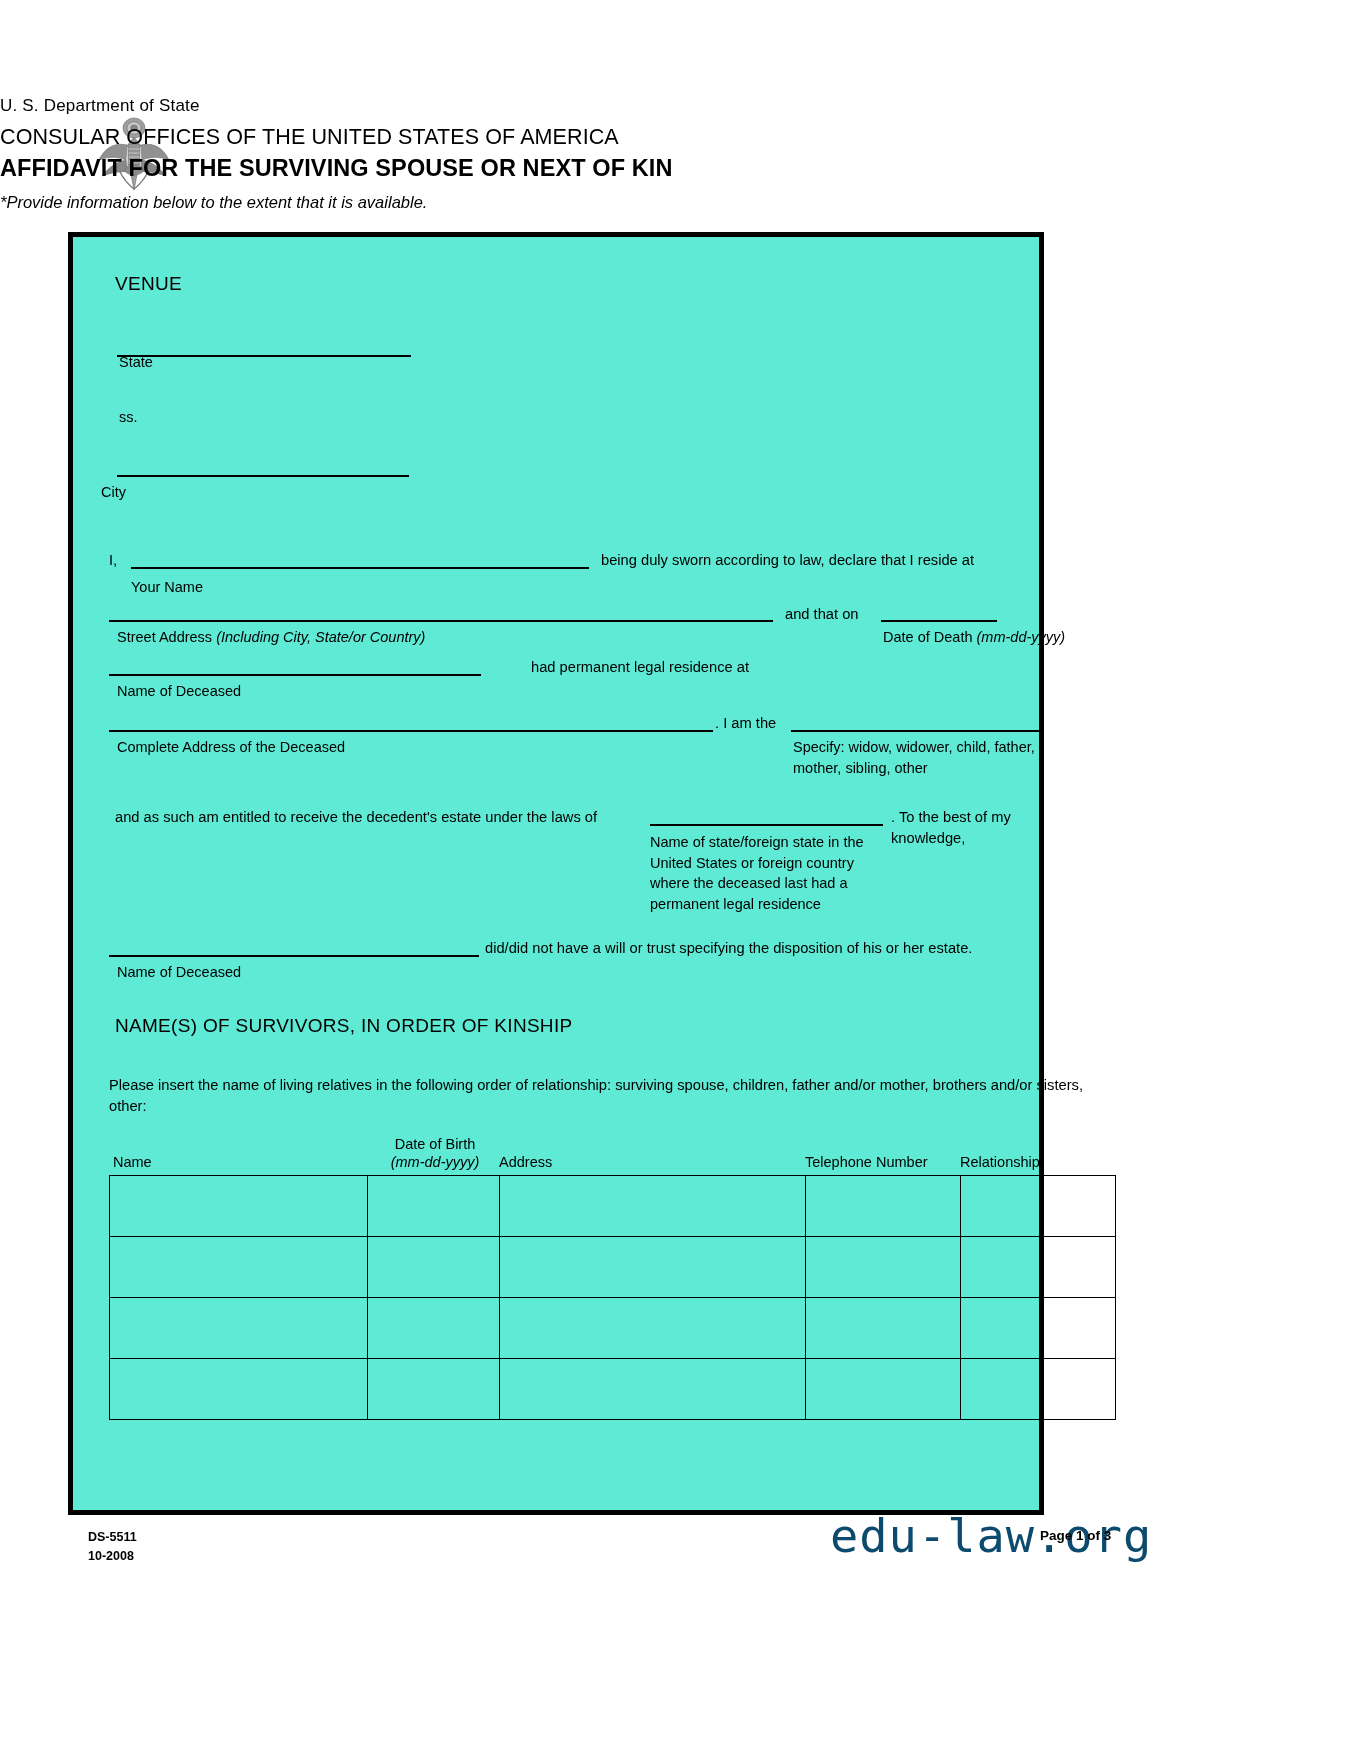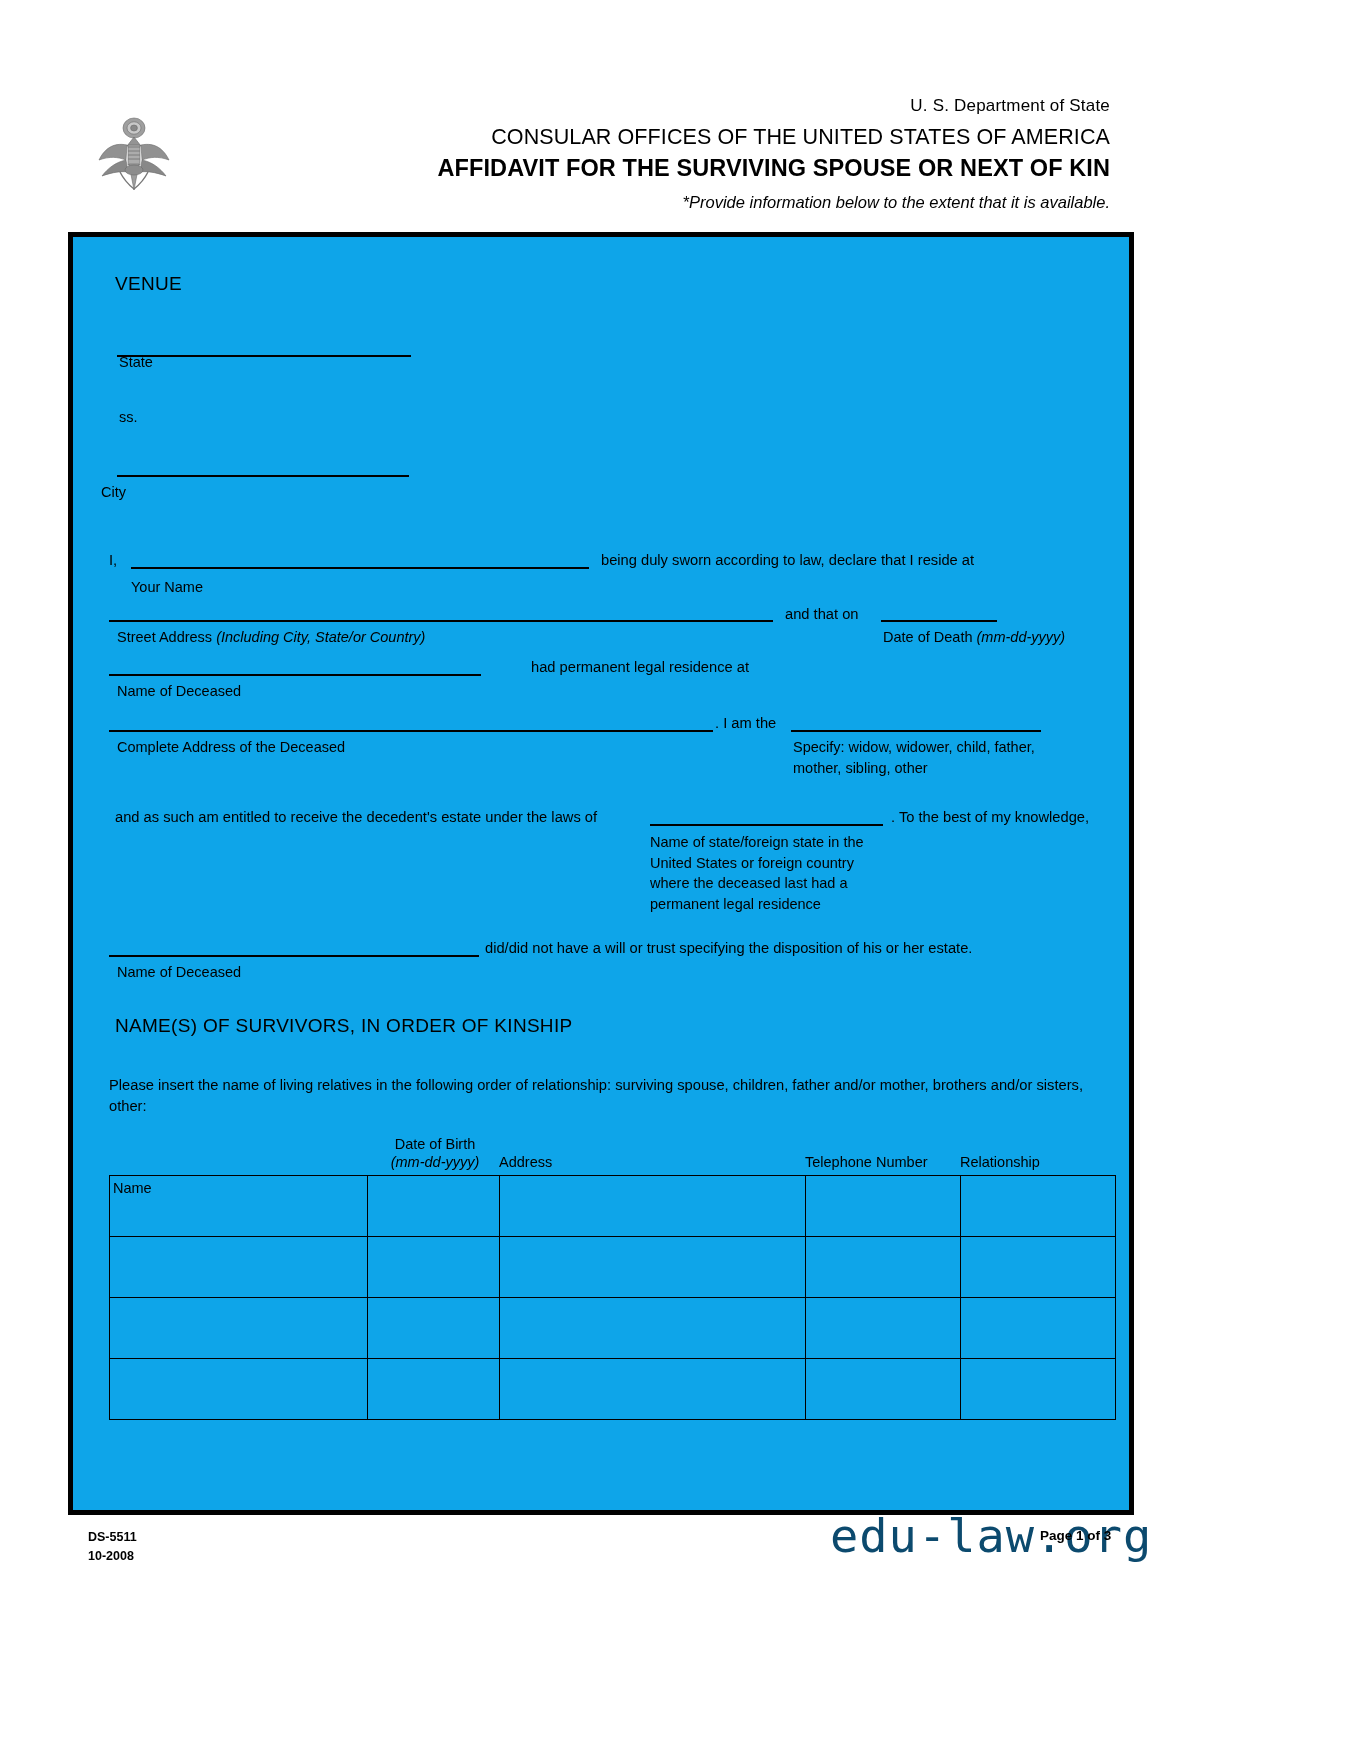--- a/index.html
+++ b/index.html
@@ -18,21 +18,21 @@
     background: #ffffff;
     overflow: hidden;
   }
 
   
   .header {
     position: absolute;
     left: 0;
     top: 96px;
     width: 1110px;
-    text-align: right;
+    text-align: left;
   }
   .hdr-line1 {
     font-size: 17px;
     letter-spacing: 0.2px;
     margin-bottom: 9px;
   }
   .hdr-line2 {
     font-size: 21.5px;
     letter-spacing: 0.1px;
     margin-bottom: 5px;
@@ -56,25 +56,25 @@
     width: 76px;
     height: 80px;
     opacity: 0.82;
   }
 
   
   .formbox {
     position: absolute;
     left: 68px;
     top: 232px;
-    width: 1066px;
+    width: 976px;
     height: 1283px;
     border: 5px solid #000;
     box-sizing: border-box;
-    background: #0ea5e9;
+    background: #5eead4;
   }
 
   .inner { position: absolute; left: 0; top: 0; right: 0; bottom: 0; }
 
   .abs { position: absolute; }
 
   
   .section-heading {
     font-size: 19px;
     letter-spacing: 0.3px;
@@ -246,21 +246,21 @@
       <div class="abs lbl" style="left:44px; top:725px;">Name of Deceased</div>
 
       <div class="abs section-heading" style="left:42px; top:778px;">NAME(S) OF SURVIVORS, IN ORDER OF KINSHIP</div>
 
       <div class="abs body-text" style="left:36px; top:838px; width:1010px;">
         <span>Please insert the name of living relatives in the following order of relationship: surviving spouse, children, father and/or mother, brothers and/or</span>
         <span>sisters, other:</span>
       </div>
 
       <div class="th-row">
-        <div class="th-cell" style="left:4px; top:18px;margin-top:26px;">
+        <div class="th-cell" style="left:4px; top:18px;">
           <span>Name</span>
         </div>
         <div class="th-cell" style="left:262px; top:0px; text-align:center; width:128px;">
           <span>Date of Birth</span>
           <span class="sub">(mm-dd-yyyy)</span>
         </div>
         <div class="th-cell" style="left:390px; top:18px;">
           <span>Address</span>
         </div>
         <div class="th-cell" style="left:696px; top:18px;">

